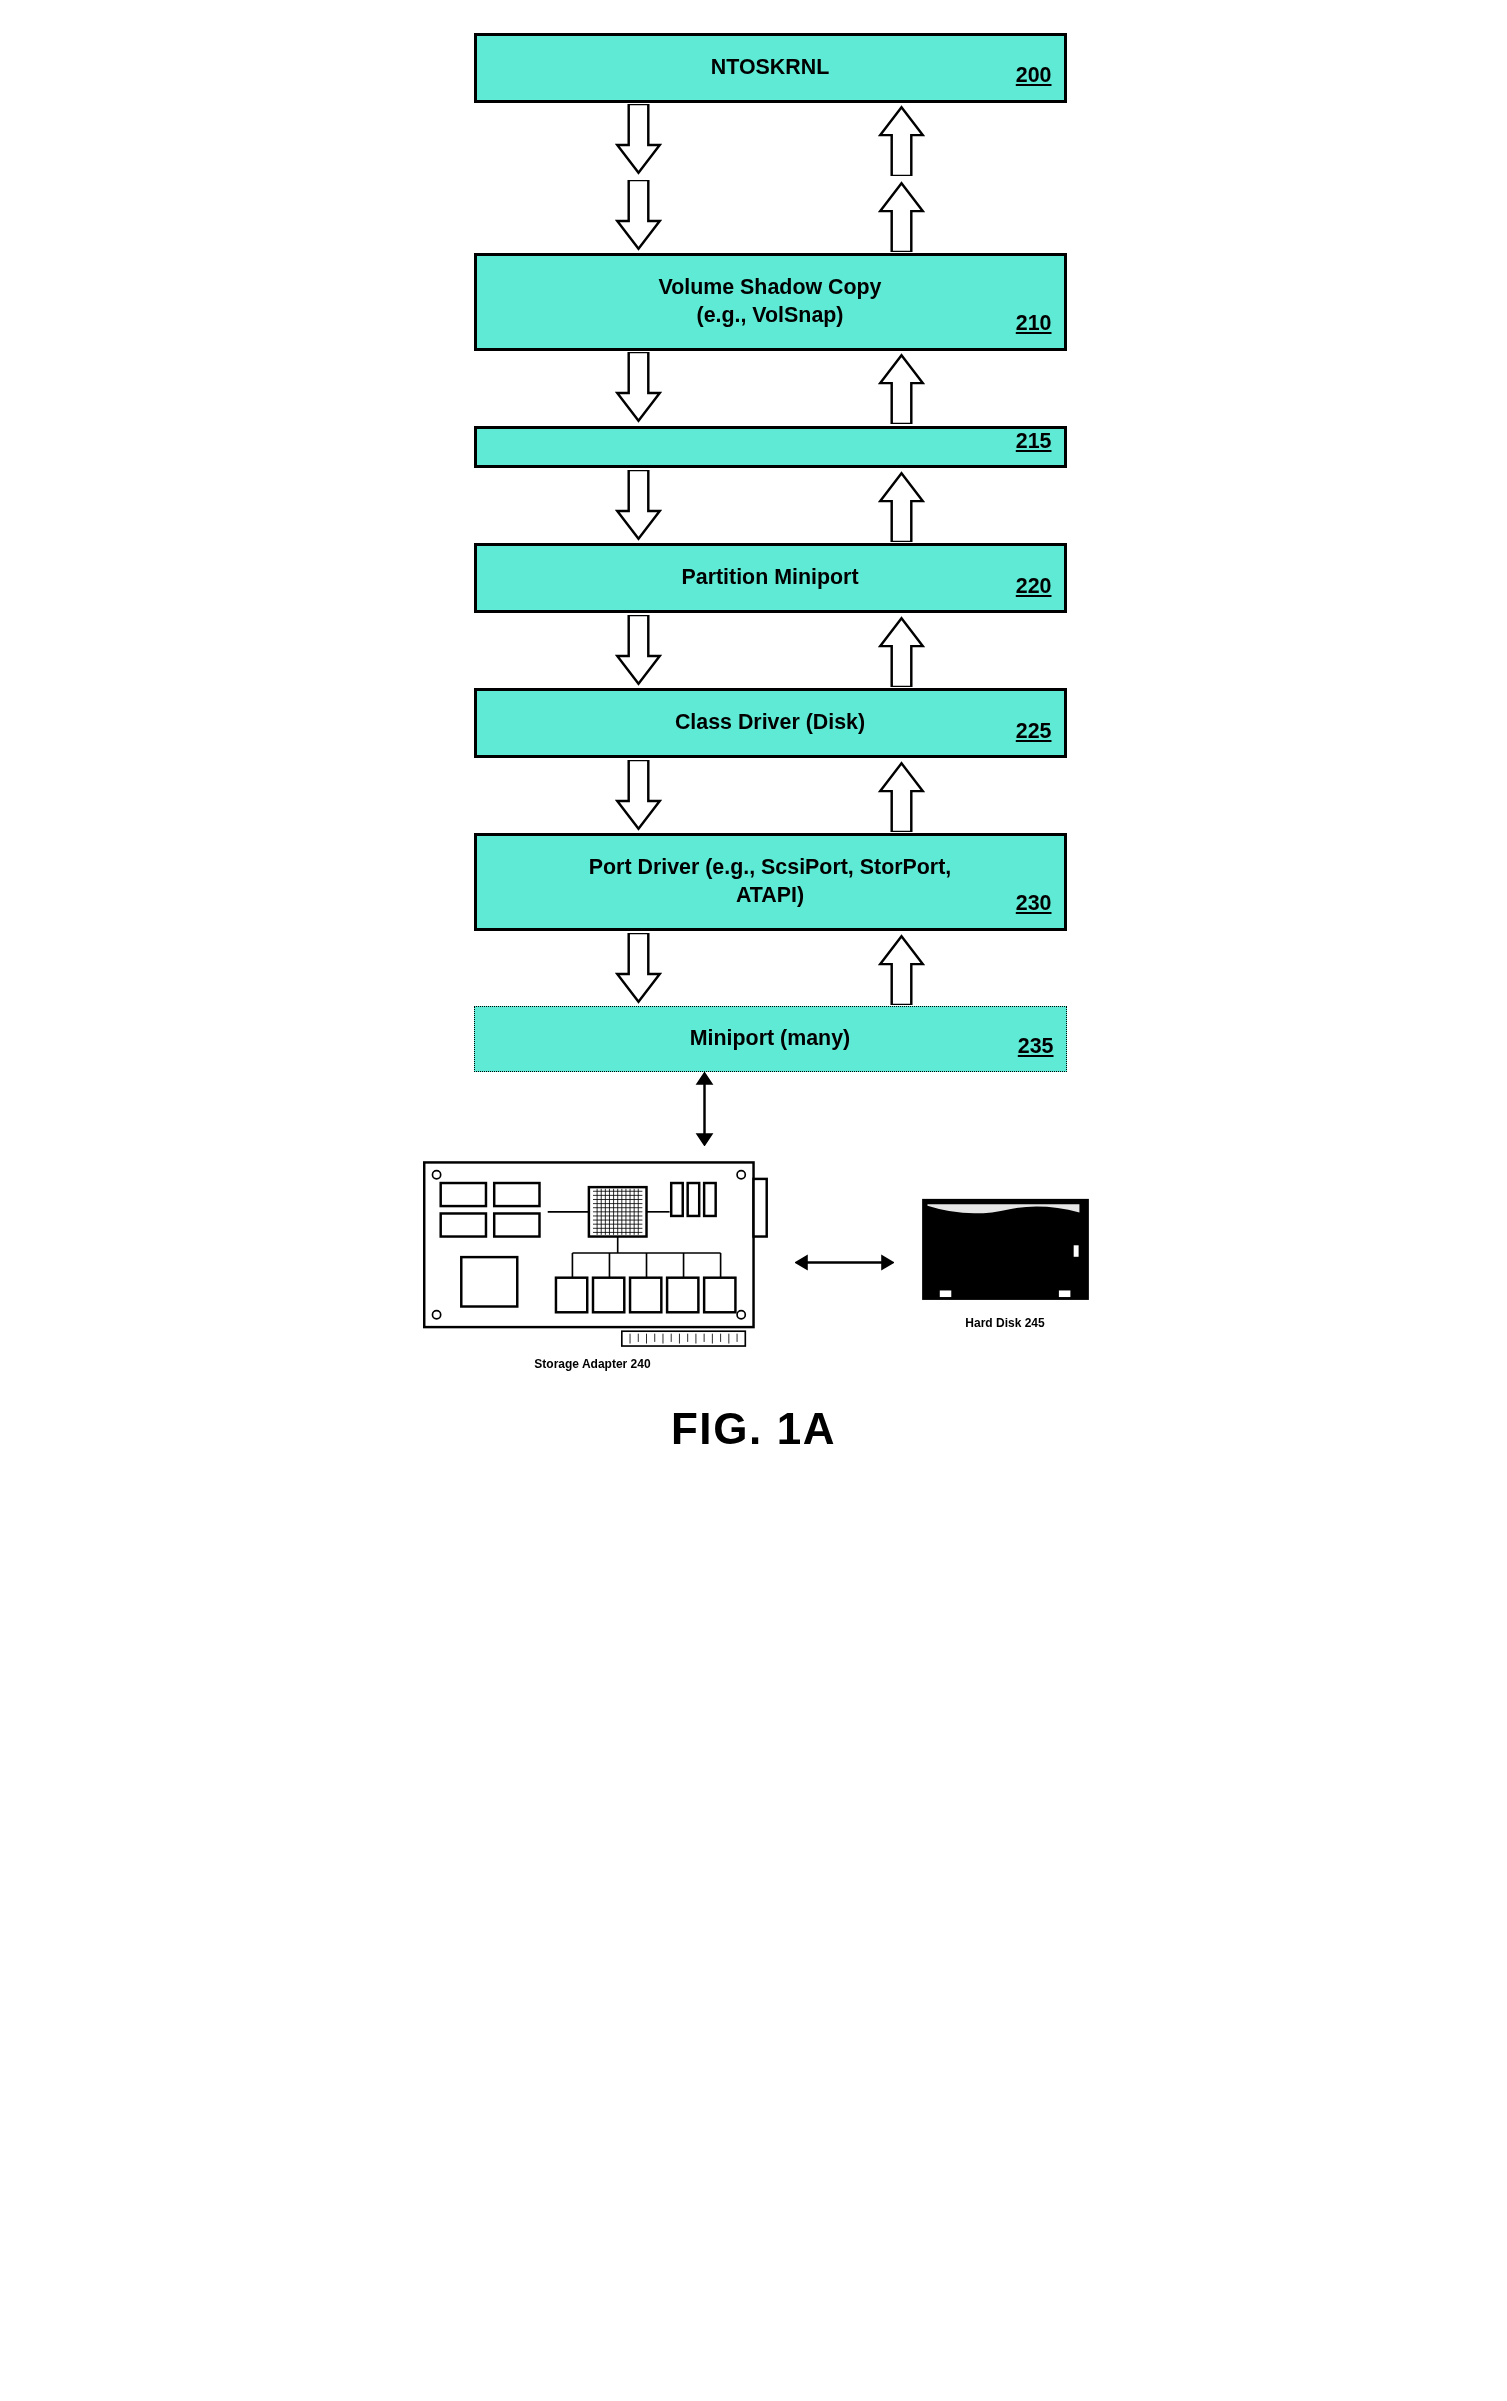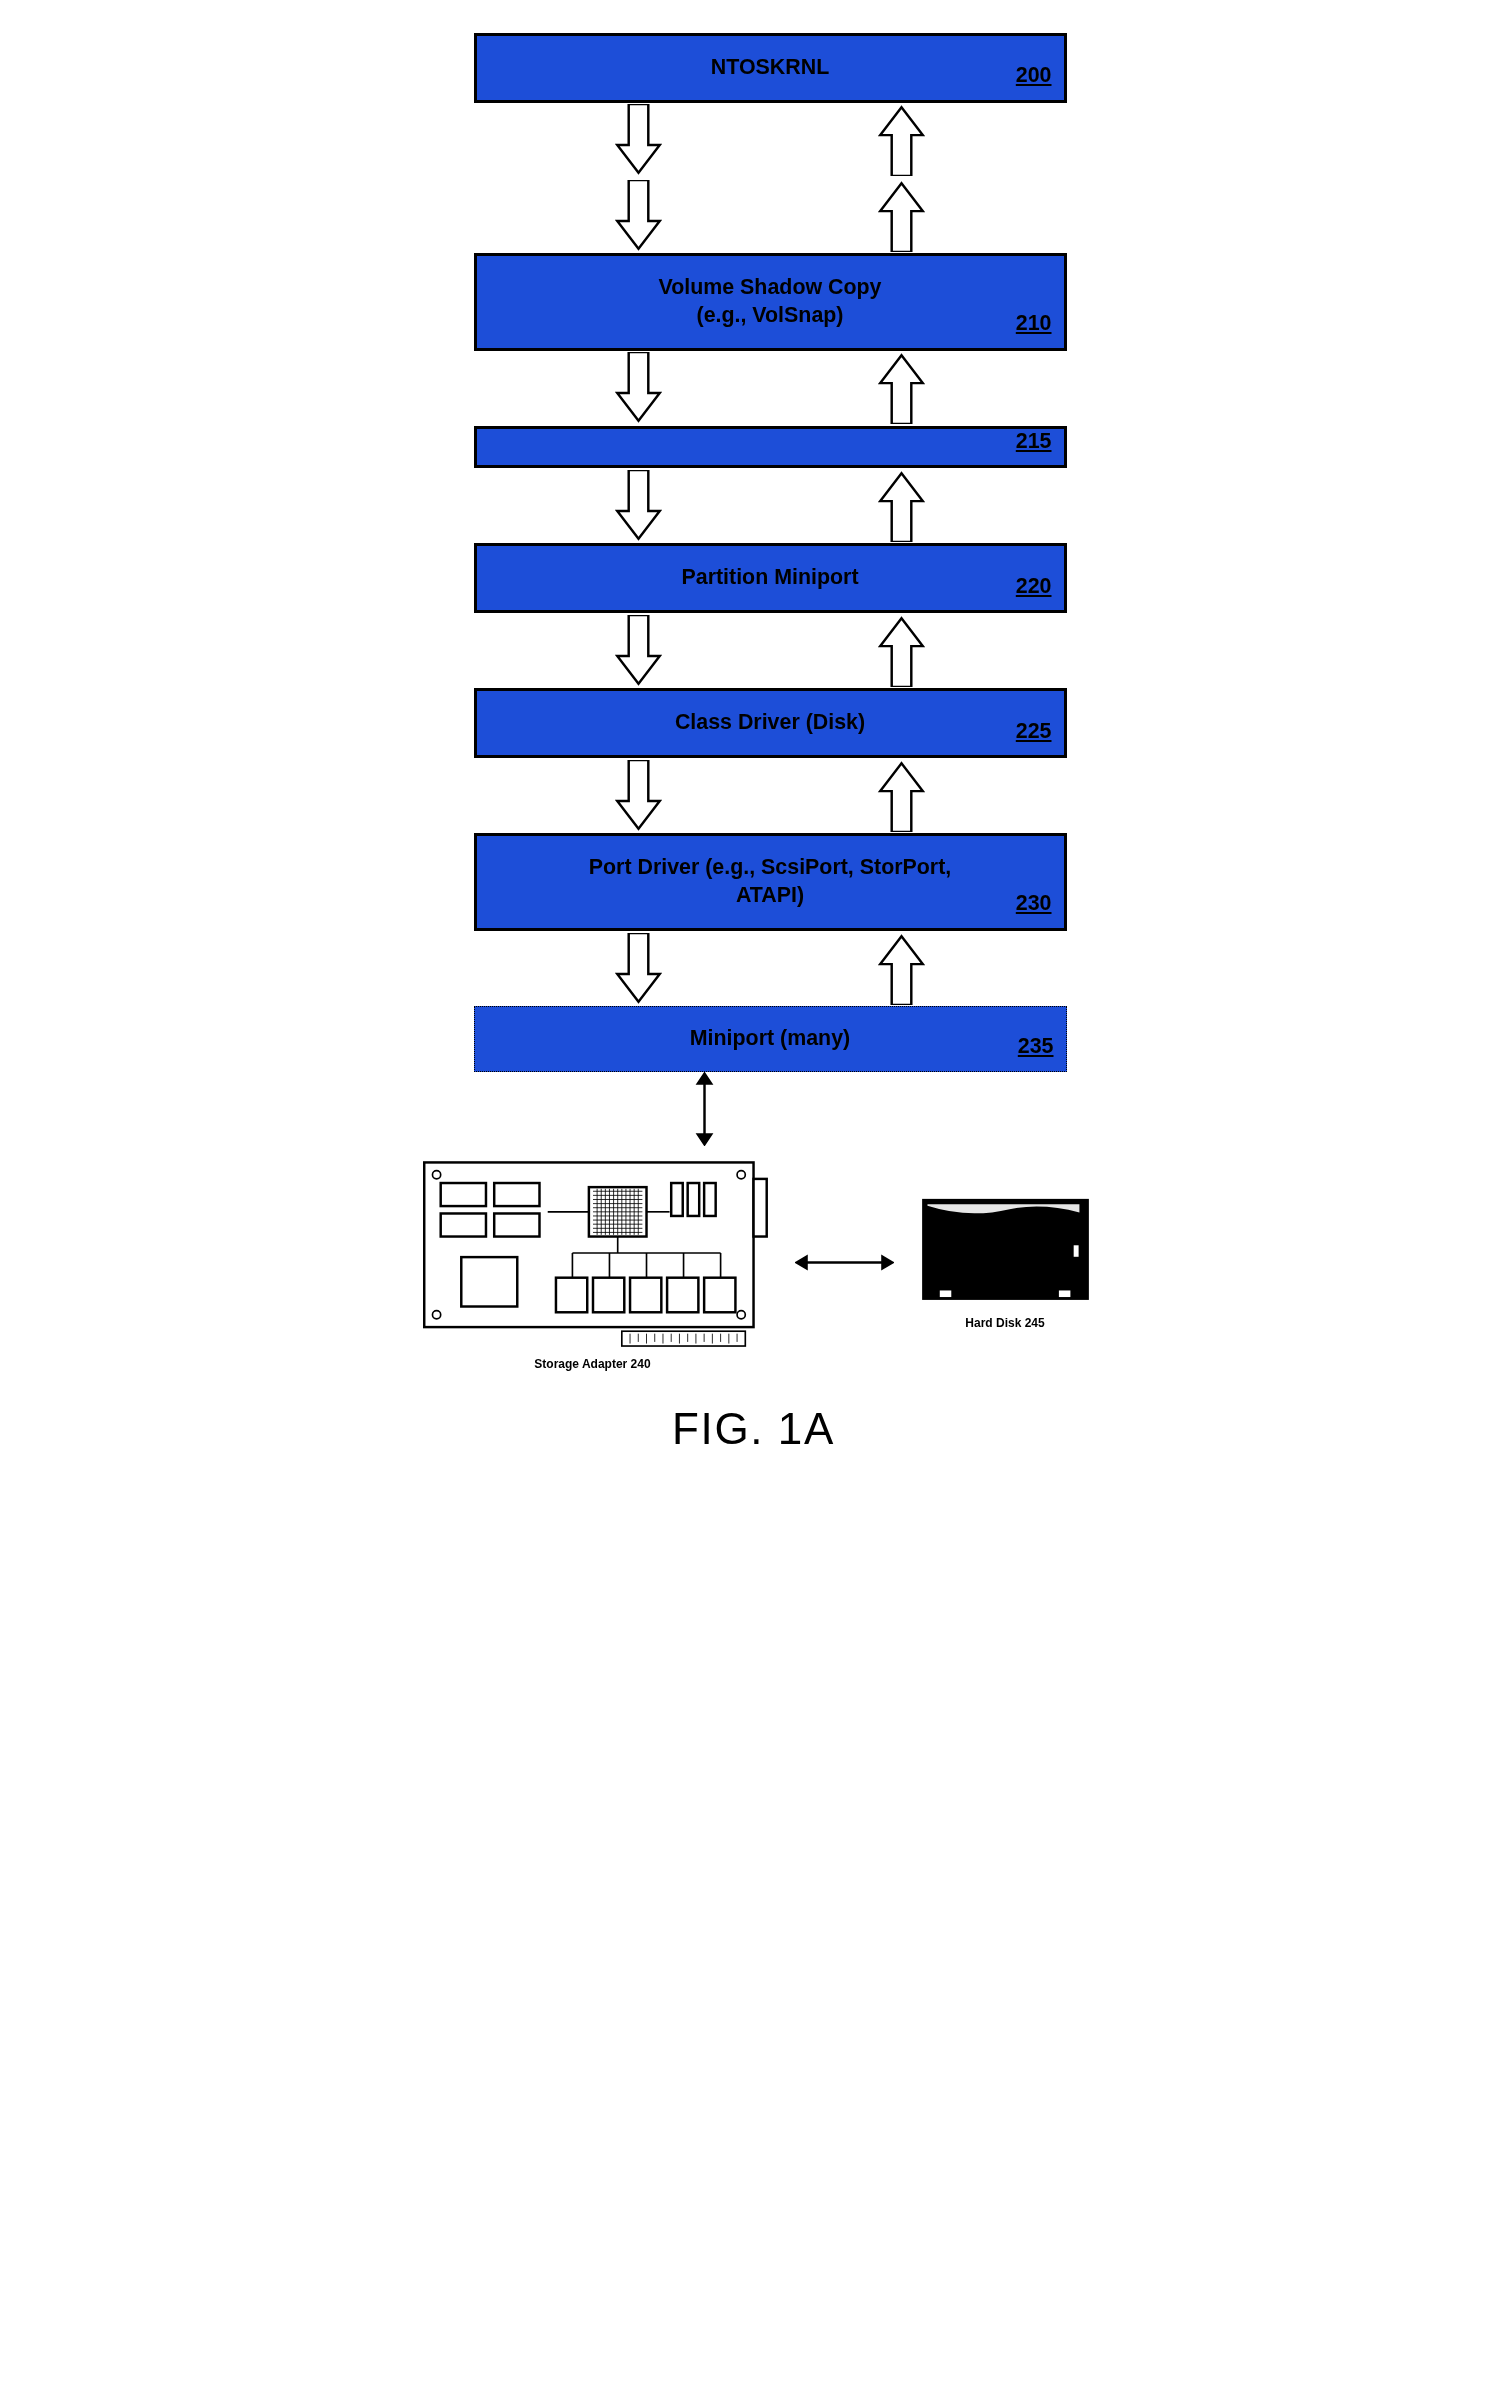--- a/index.html
+++ b/index.html
@@ -23,21 +23,21 @@
     align-items: center;
     width: 593px;
     margin-left: 33px;
   }
   .block {
     border: 3.3px solid #000;
     width: 100%;
     box-sizing: border-box;
     padding: 18px 15px 18px 15px;
     position: relative;
-    background: #1d4ed8;
+    background: #5eead4;
   }
   .block.dotted {
     border: 1.6px dotted #000;
   }
   .block .label {
     font-weight: bold;
     font-size: 21.4px;
     text-align: center;
     line-height: 1.3;
   }
@@ -67,21 +67,21 @@
   }
   .vert-arrow svg { stroke:#000; fill:none; stroke-width:3; }
   .horiz-arrow svg { stroke:#000; fill:none; stroke-width:3; }
   .dev-label {
     font-weight: bold;
     font-size: 12px;
     text-align: center;
     margin-top: 5px;
   }
   .fig-label {
-    font-weight: 400;
+    font-weight: 700;
     font-size: 44px;
     margin-top: 33px;
     letter-spacing: 1.6px;
   }
   .adapter-wrap, .disk-wrap { display:flex; flex-direction:column; align-items:center; }
   .adapter-svg, .disk-svg { display:block; }
 </style>
 </head>
 <body>
 

